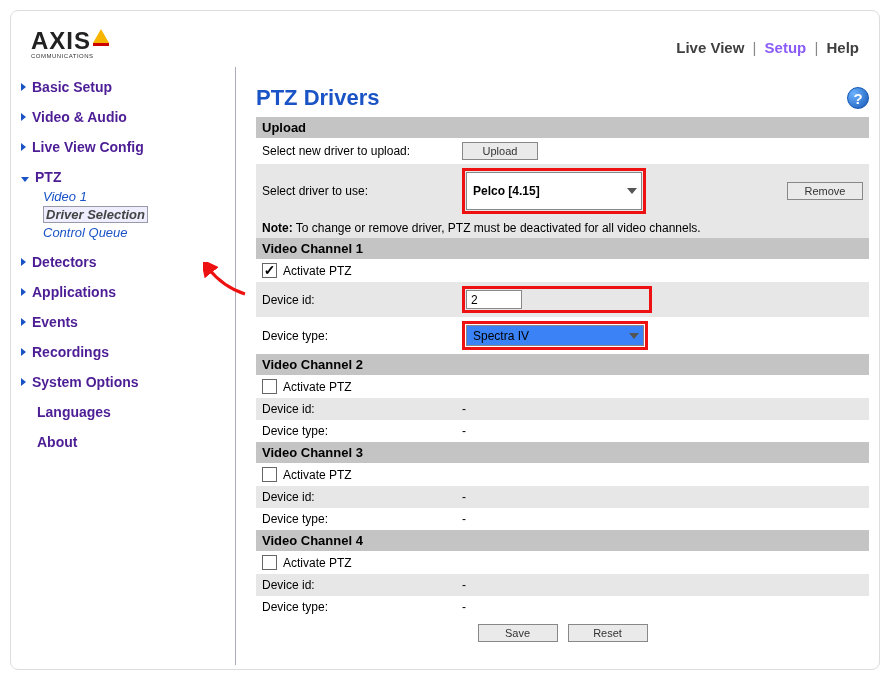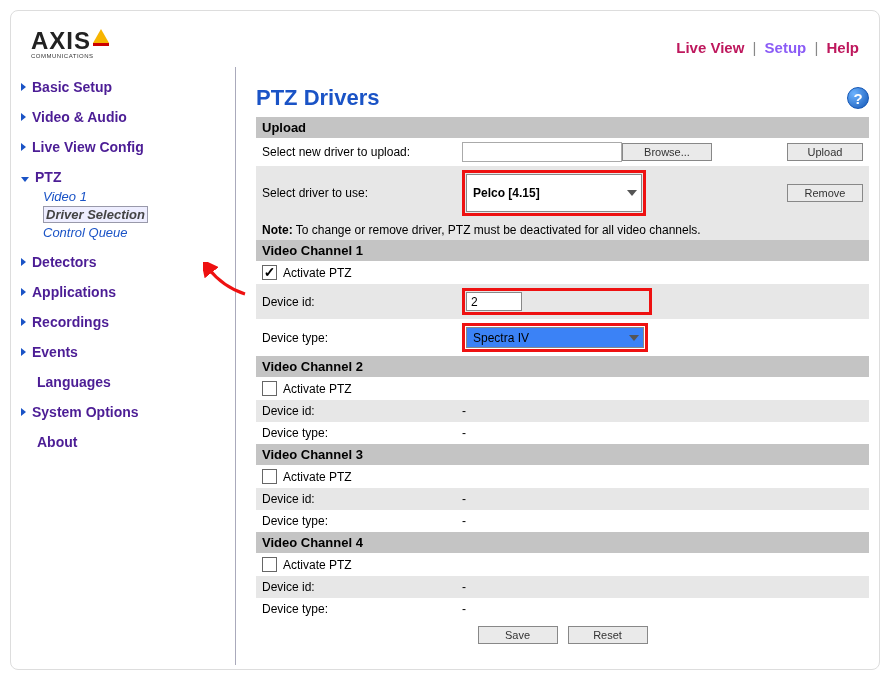--- a/index.html
+++ b/index.html
@@ -60,21 +60,21 @@
     font-size: 6px;
     letter-spacing: 0.5px;
     color: #333;
     margin-top: -2px;
   }
   .topnav {
     font-size: 15px;
     font-weight: bold;
     padding-top: 12px;
   }
-  .topnav a { color: #be185d; text-decoration: none; }
+  .topnav a { color: #404040; text-decoration: none; }
   .topnav .sep { color: #888; font-weight: normal; margin: 0 4px; }
   .topnav .active { color: #8b5cf6; }
   .body {
     display: flex;
     height: calc(100% - 60px);
   }
   .sidebar {
     width: 225px;
     padding: 12px 10px;
     border-right: 1px solid #aab;
@@ -315,37 +315,37 @@
           </li>
         <li>
             <a href="#">
               <span class="caret"></span>
               <span>Applications</span>
             </a>
           </li>
         <li>
             <a href="#">
               <span class="caret"></span>
+              <span>Events</span>
+            </a>
+          </li>
+        <li>
+            <a href="#">
+              <span class="caret"></span>
               <span>Recordings</span>
             </a>
           </li>
         <li>
             <a href="#">
               <span class="caret"></span>
-              <span>Events</span>
+              <span>System Options</span>
             </a>
           </li>
         <li>
             <a href="#" class="noarrow">Languages</a>
-          </li>
-        <li>
-            <a href="#">
-              <span class="caret"></span>
-              <span>System Options</span>
-            </a>
           </li>
         <li>
             <a href="#" class="noarrow">About</a>
           </li>
       </ul>
     </div>
 
     <svg class="arrow-annot" width="50" height="40">
       <defs>
         <marker id="ah" markerWidth="6" markerHeight="6" refX="2" refY="3" orient="auto">
@@ -358,24 +358,20 @@
     <div class="main">
       <div class="title-row">
         <h1>PTZ Drivers</h1>
         <div class="help-icon">?</div>
       </div>
 
       <div class="section-head">Upload</div>
 
       <div class="row">
         <span class="lbl nowrap">Select new driver to upload:</span>
-        <span class="val" style="display:flex;align-items:center;gap:0;">
-          <span class="file-box"></span>
-          <button class="btn" style="width:90px;">Browse...</button>
-        </span>
         <button class="btn upload-btn">Upload</button>
       </div>
 
       <div class="row alt">
         <span class="lbl">Select driver to use:</span>
         <span class="val">
           <span class="highlight-red-wide">
             <span class="driver-select">
               <span>Pelco [4.15]</span>
               <span class="select-arrow"></span>

